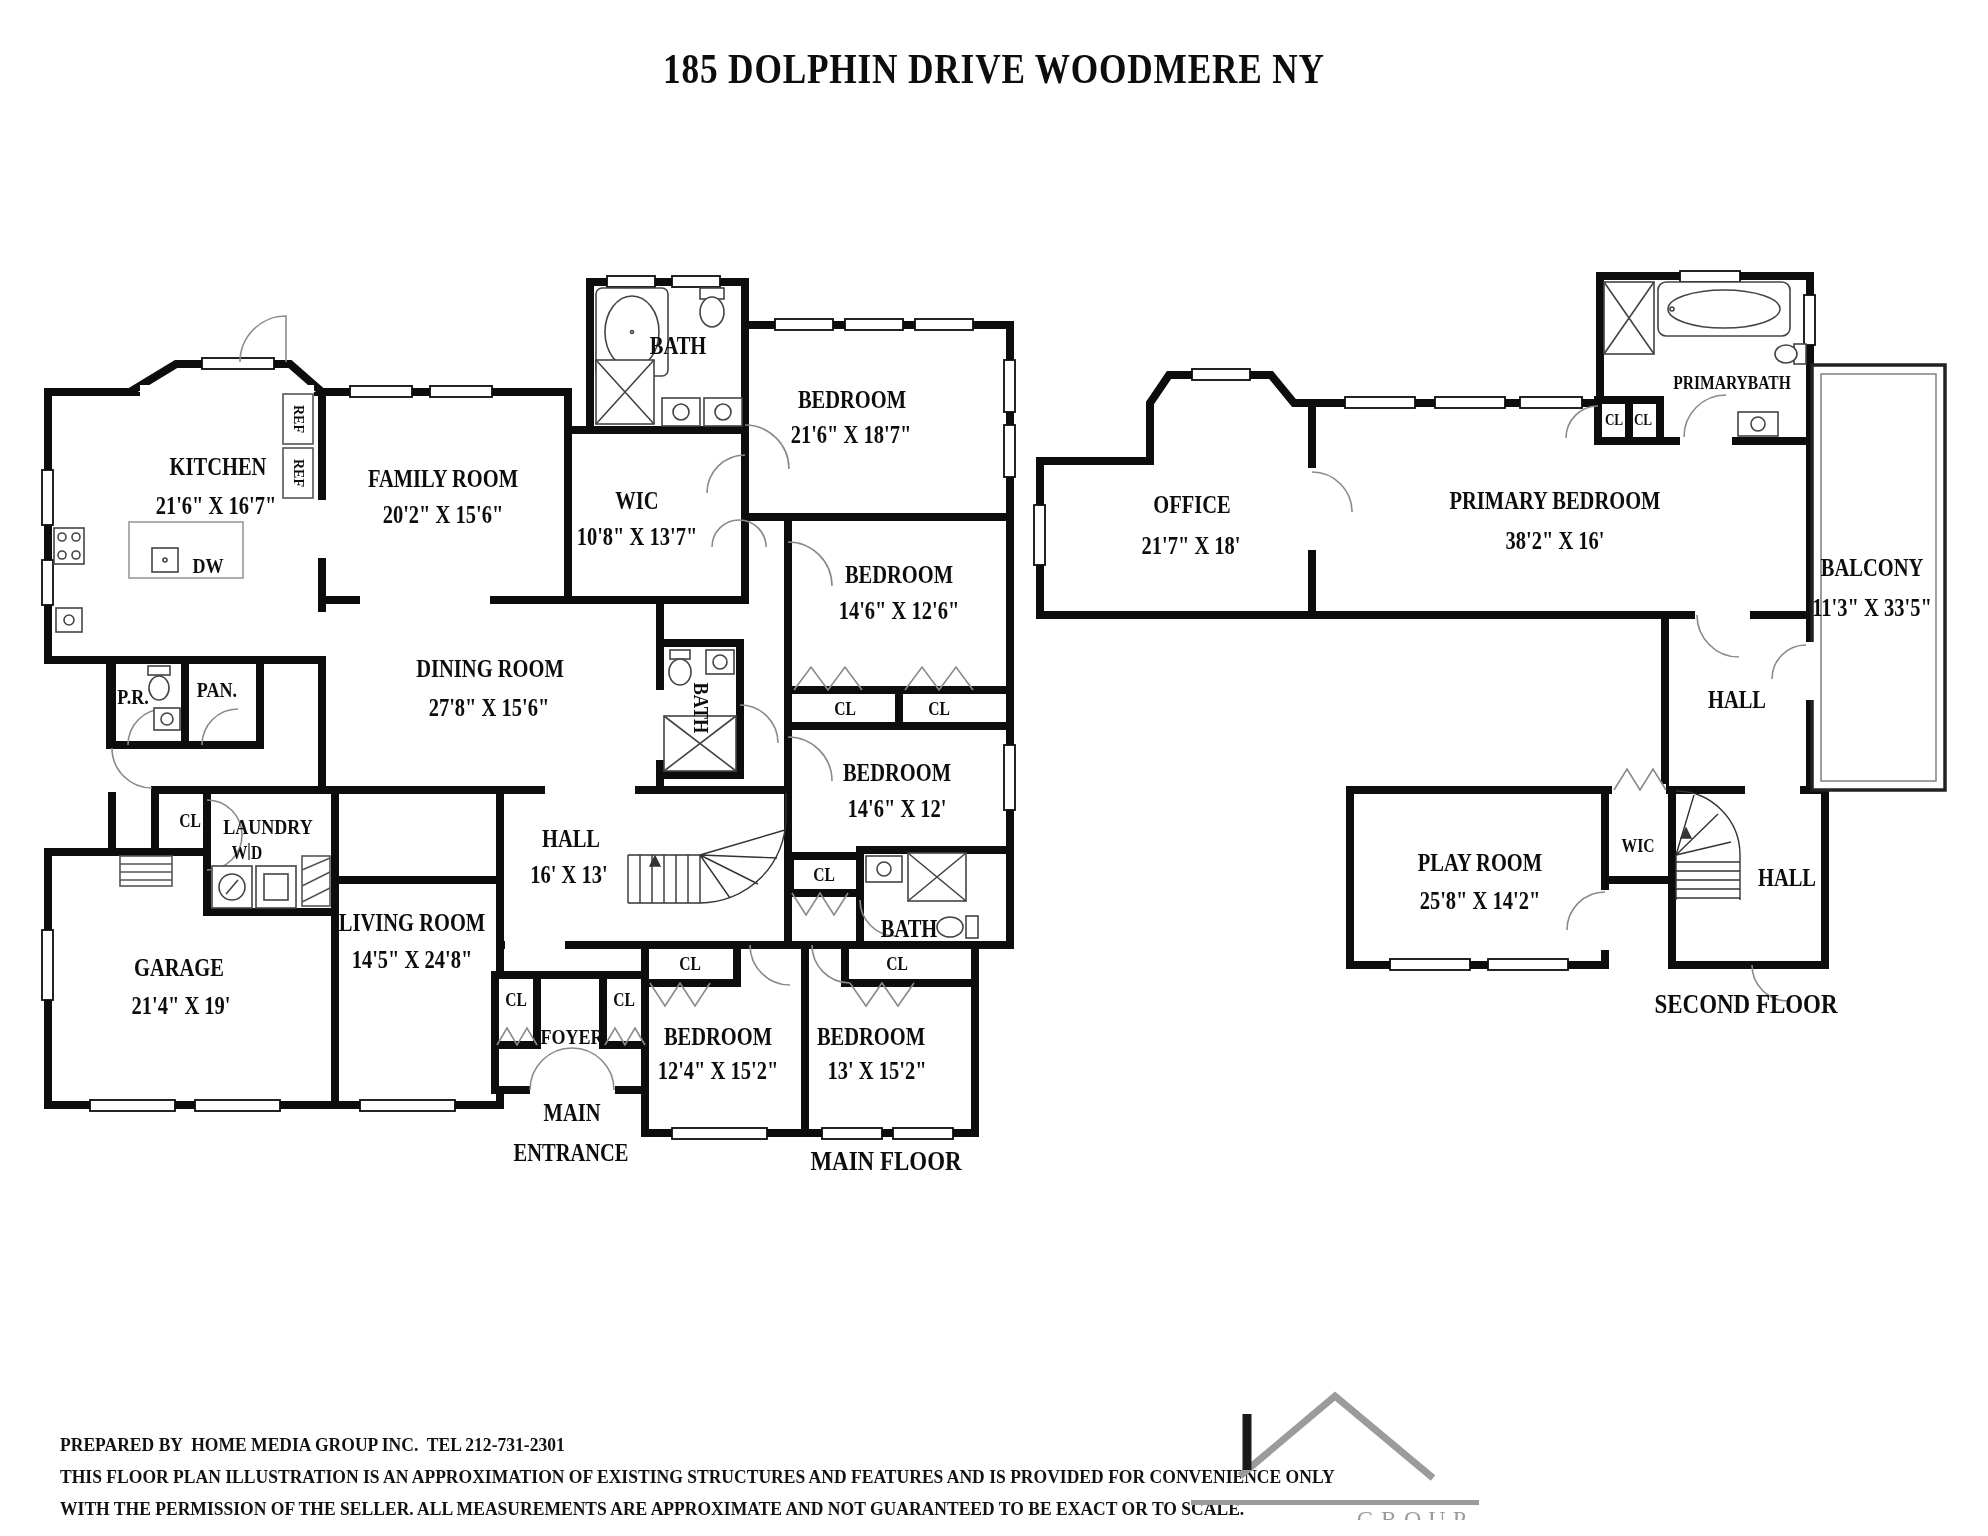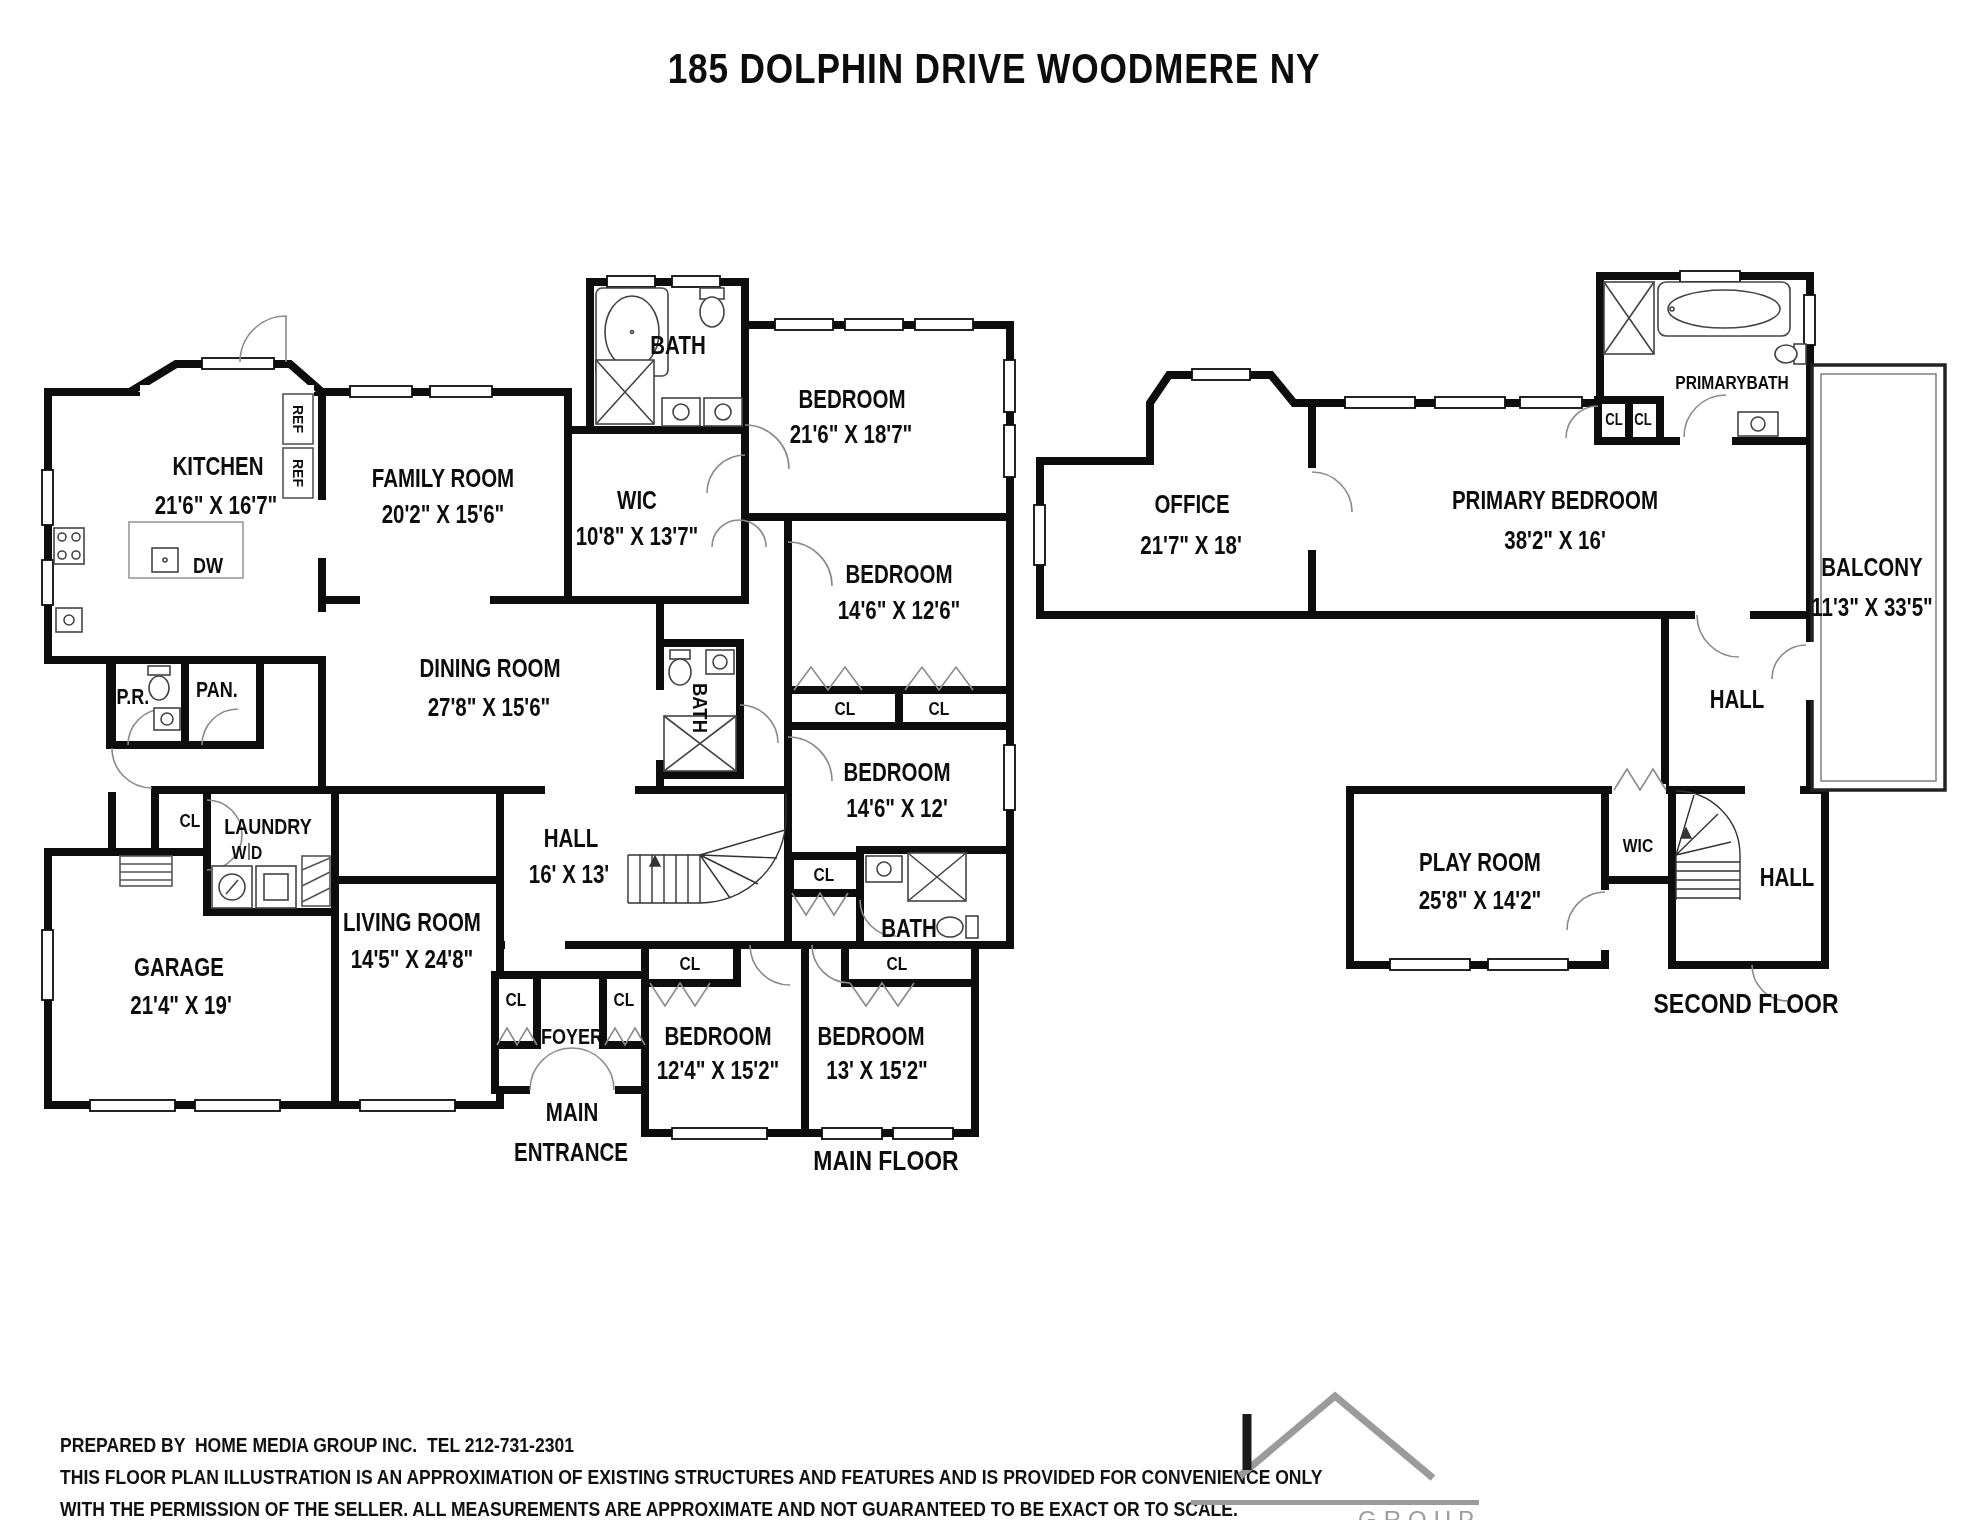--- a/index.html
+++ b/index.html
@@ -1,17 +1,17 @@
 <!DOCTYPE html>
 <html><head>
 <meta charset="utf-8">
 <style>
   html,body{margin:0;padding:0;background:#fff}
   .canvas{position:relative;width:1988px;height:1520px;background:#fff;
-          font-family:Liberation Sans, sans-serif;color:#0d0d0d;overflow:hidden}
+          font-family:Liberation Serif, serif;color:#0d0d0d;overflow:hidden}
   .plan-svg{position:absolute;left:0;top:0;z-index:1}
   .lbl{position:absolute;z-index:2;white-space:nowrap;font-weight:bold;line-height:1;
        color:#0d0d0d;transform:translate(-50%,-50%) scaleX(.82)}
   .huge{font-size:43px;letter-spacing:1px}
   .big{font-size:25px}
   .med{font-size:22px}
   .small{font-size:19px}
   .tiny{font-size:16px}
   .floorname{font-size:28px}
   .vert{writing-mode:vertical-rl;transform:translate(-50%,-50%) scaleY(.88);font-size:21px}
@@ -19,21 +19,21 @@
   .foot{position:absolute;z-index:2;white-space:pre;font-weight:bold;font-size:19.5px;
         transform:translate(0,-50%) scaleX(.9);transform-origin:left center;color:#111}
   
   .logo{position:absolute;z-index:2;left:1185px;top:1378px;width:300px;height:158px}
   .logo-roof{position:absolute;left:0;top:0}
   .logo-word{position:absolute;left:2px;top:28px;width:296px;display:flex;
              align-items:baseline;justify-content:center;color:#161616}
   .lw-ho,.lw-edia{font-size:56px;font-weight:400;letter-spacing:1px}
   .lw-m{font-size:84px;font-weight:400}
   .logo-bar{position:absolute;left:6px;top:122px;width:288px;height:5px;background:#9b9b9b}
-  .logo-group{position:absolute;right:4px;top:128px;font-size:24px;letter-spacing:7px;
+  .logo-group{position:absolute;right:12px;top:128px;font-size:24px;letter-spacing:7px;
               color:#9b9b9b;font-weight:400}
   .logo-tagline{position:absolute;left:0;top:146px;width:100%;text-align:center;
                 font-size:12px;font-weight:bold;white-space:nowrap;color:#161616;
                 transform:scaleX(.95)}
 </style>
 </head>
 <body>
 
 <div class="canvas">
 

